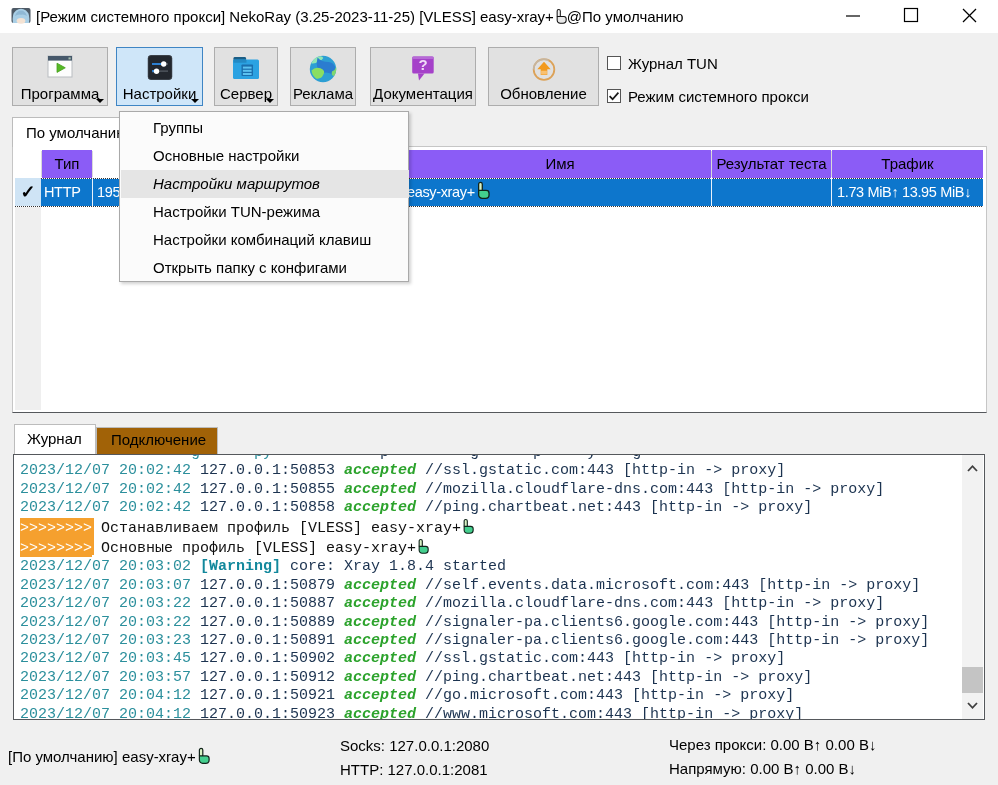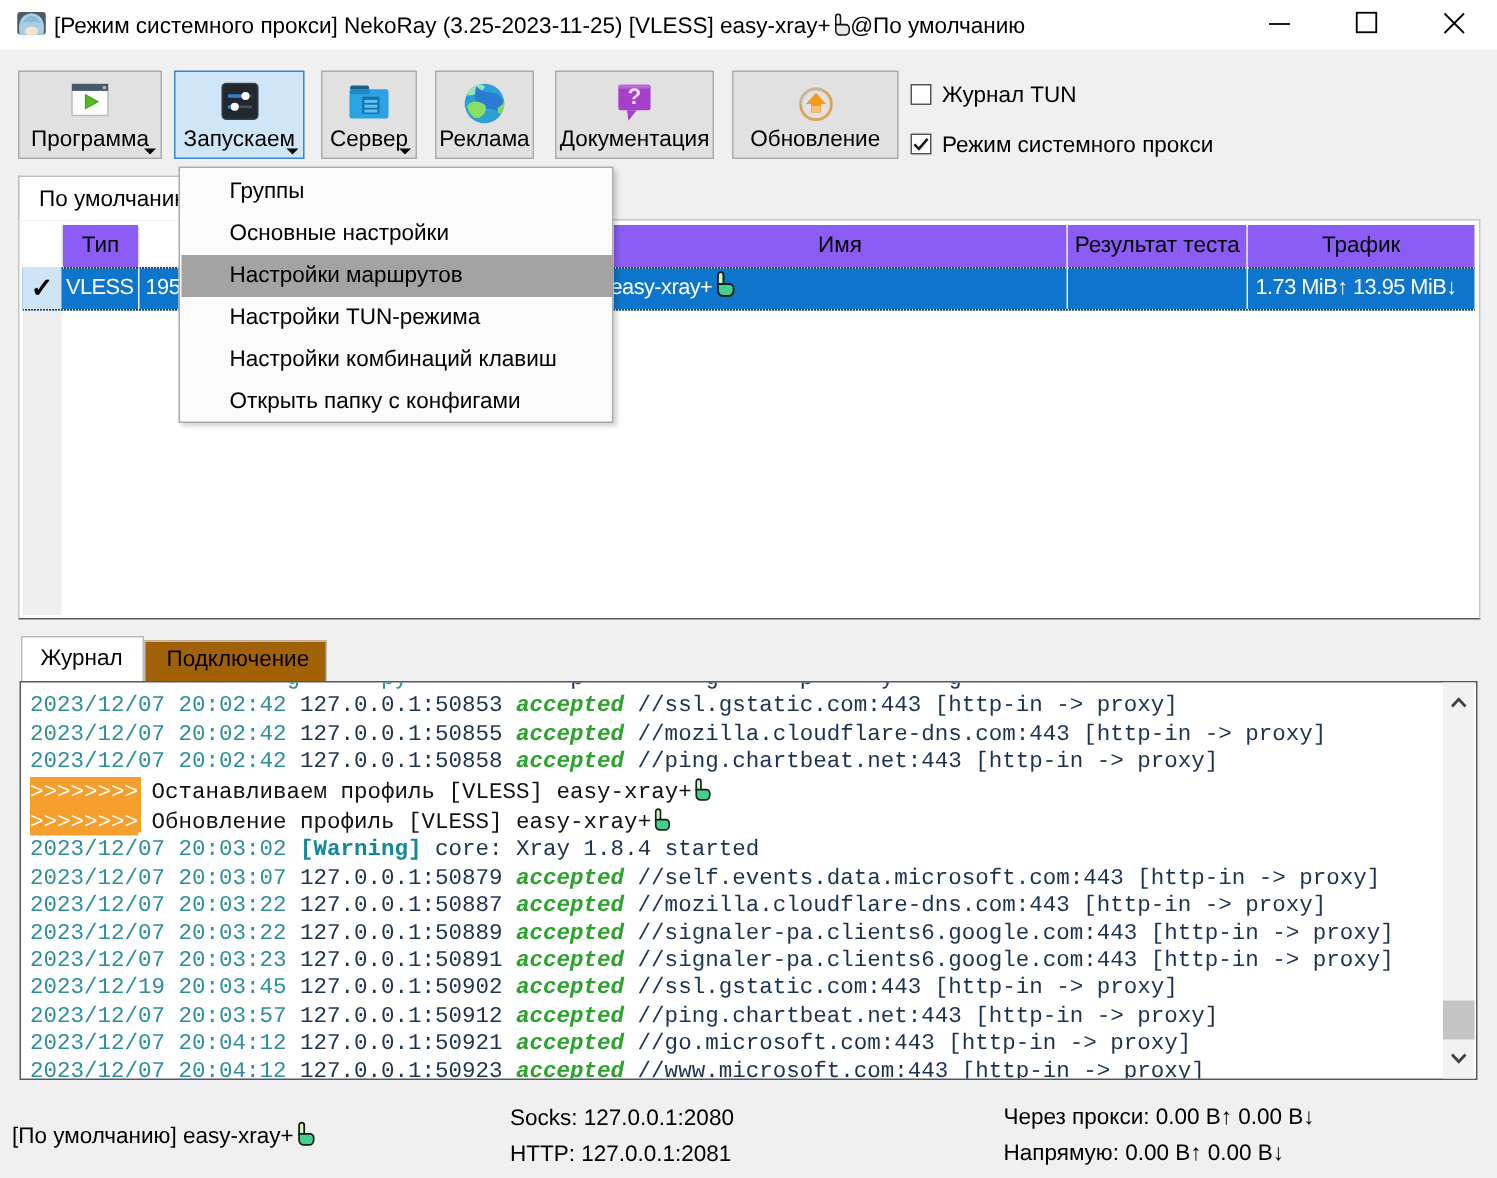--- a/index.html
+++ b/index.html
@@ -31,21 +31,21 @@
 .hcell { top:150px; height:28px; font-size:15px; color:#000; text-align:center; line-height:28px; background:#8b5cf6; }
 #vheader { left:15px; top:207px; width:26px; height:203px; background:#efefef; }
 #selrow { left:15px; top:178px; width:968px; height:29px; background:#0d76cc; }
 #selrow .vh { position:absolute; left:0; top:0; width:26px; height:29px; background:#cfe4f5; color:#000; font-size:18px; font-weight:bold; text-align:center; line-height:28px; }
 #selrow .csep { position:absolute; top:0; width:1px; height:29px; background:#e8f1fa; }
 #selrow .txt { position:absolute; top:0; height:29px; line-height:29px; color:#fff; font-size:14.5px; letter-spacing:-0.35px; white-space:nowrap; }
 
 
 #menu { left:119px; top:111px; width:290px; height:171px; background:#fbfbfb; border:1px solid #a9a9a9; box-shadow:2px 2px 3px rgba(0,0,0,0.18); z-index:50; }
 #menu .mi { position:absolute; left:1px; width:288px; height:28px; font-size:15px; color:#000; line-height:28px; padding-left:32px; white-space:nowrap; }
-#menu .mi.hl { background:#a3a3a3; }
+#menu .mi.hl { background:#e5e5e5;font-style:italic; }
 
 
 #tabj { left:14px; top:424px; width:82px; height:30px; background:#fff; border:1px solid #bcbcbc; border-bottom:none; font-size:15px; padding:5px 0 0 12px; z-index:5; }
 #tabp { left:96px; top:427px; width:122px; height:27px; background:#a16207; border:1px solid #bcbcbc; border-bottom:none; font-size:15px; padding:3px 0 0 14px; }
 
 
 #logbox { left:13px; top:454px; width:972px; height:266px; background:#fff; border:1px solid #55585c; overflow:hidden; }
 #logpad { position:absolute; left:6px; top:-11px; width:940px; font-family:"Liberation Mono", monospace; font-size:15px; line-height:18.4px; white-space:pre; color:#1c3350; }
 .dt { color:#2b8f9c; }
 .ok { color:#2ca32c; font-style:italic; font-weight:bold; }
@@ -97,21 +97,21 @@
 <div class="abs tbtn checked" style="left:116px; width:87px;">
   <svg class="icon" width="25" height="25" viewBox="0 0 25 25">
     <rect x="0.5" y="0.5" width="24" height="24" rx="3" fill="#23272e" stroke="#3c424a"></rect>
     <line x1="4.5" y1="9" x2="20.5" y2="9" stroke="#484e56" stroke-width="1.8"></line>
     <line x1="4.5" y1="9" x2="16" y2="9" stroke="#2d7fd0" stroke-width="2.2"></line>
     <circle cx="16.2" cy="9" r="2.7" fill="#fff"></circle>
     <line x1="4.5" y1="16.2" x2="20.5" y2="16.2" stroke="#484e56" stroke-width="1.8"></line>
     <line x1="4.5" y1="16.2" x2="8.8" y2="16.2" stroke="#2d7fd0" stroke-width="2.2"></line>
     <circle cx="9" cy="16.2" r="2.7" fill="#fff"></circle>
   </svg>
-  <span class="lbl">Запускаем</span>
+  <span class="lbl">Настройки</span>
     <div class="marrow"></div>
   </div>
 <div class="abs tbtn" style="left:214px; width:64px;">
   <svg class="icon" width="29" height="26" viewBox="0 0 29 26">
     <rect x="2" y="2" width="12.5" height="7" rx="1.2" fill="#1b5e86"></rect>
     <rect x="1.5" y="4.5" width="26" height="19.5" rx="1.5" fill="#2ba2e2"></rect>
     <rect x="2" y="4.7" width="13" height="3" fill="#2389c4"></rect>
     <rect x="10" y="9.5" width="11.5" height="11.5" rx="0.8" fill="#1a6fae"></rect>
     <rect x="11.4" y="11.6" width="8.7" height="2" fill="#5cc2f0"></rect>
     <rect x="11.4" y="14.8" width="8.7" height="2" fill="#5cc2f0"></rect>
@@ -168,21 +168,21 @@
 <div class="abs hsep" style="left:92px;"></div>
 <div class="abs hsep" style="left:711px;"></div>
 <div class="abs hsep" style="left:831px;"></div>
 <div class="abs" id="vheader"></div>
 <div class="abs" id="selrow">
   <div class="vh">✓</div>
   <div class="csep" style="left:77px"></div>
   <div class="csep" style="left:389px"></div>
   <div class="csep" style="left:696px"></div>
   <div class="csep" style="left:816px"></div>
-  <div class="txt" style="left:29px">VLESS</div>
+  <div class="txt" style="left:29px">HTTP</div>
   <div class="txt" style="left:82px">195</div>
   <div class="txt" style="left:392px">easy-xray+<svg class="hnd" width="15" height="19" viewBox="0 0 14 17">
         <rect x="3.4" y="0.9" width="3.4" height="8.6" rx="1.7" fill="#d9f2c4" stroke="#10231a" stroke-width="1.2"></rect>
         <path d="M3.4,8.4 h7.1 a2.6,2.6 0 0 1 2.6,2.6 v1.6 a3.2,3.2 0 0 1 -3.2,3.2 h-3.3 a3.2,3.2 0 0 1 -3.2,-3.2 z" fill="#44cf8e" stroke="#10231a" stroke-width="1.2"></path>
       </svg></div>
   <div class="txt" style="left:822px">1.73 MiB↑ 13.95 MiB↓</div>
 </div>
 
 <div class="abs" id="menu">
   <div class="mi" style="top:30px">Основные настройки</div>
@@ -198,30 +198,30 @@
 <div class="abs" id="logbox">
 <div style="position:absolute;left:5.5px;top:62.8px;width:74px;height:37px;background:#f5a02e"></div>
 <div id="logpad">                   <span class="dt">g</span>      <span class="dt">py</span>            p         g      p     y    g
 <span class="dt">2023/12/07 20:02:42</span> 127.0.0.1:50853 <span class="ok">accepted</span> //ssl.gstatic.com:443 [http-in -&gt; proxy]
 <span class="dt">2023/12/07 20:02:42</span> 127.0.0.1:50855 <span class="ok">accepted</span> //mozilla.cloudflare-dns.com:443 [http-in -&gt; proxy]
 <span class="dt">2023/12/07 20:02:42</span> 127.0.0.1:50858 <span class="ok">accepted</span> //ping.chartbeat.net:443 [http-in -&gt; proxy]
 <span class="oz">&gt;&gt;&gt;&gt;&gt;&gt;&gt;&gt;</span> <span class="bk">Останавливаем профиль [VLESS] easy-xray+</span><svg class="hnd" width="13" height="17" viewBox="0 0 14 17">
         <rect x="3.4" y="0.9" width="3.4" height="8.6" rx="1.7" fill="#d9f2c4" stroke="#10231a" stroke-width="1.2"></rect>
         <path d="M3.4,8.4 h7.1 a2.6,2.6 0 0 1 2.6,2.6 v1.6 a3.2,3.2 0 0 1 -3.2,3.2 h-3.3 a3.2,3.2 0 0 1 -3.2,-3.2 z" fill="#44cf8e" stroke="#10231a" stroke-width="1.2"></path>
       </svg>
-<span class="oz">&gt;&gt;&gt;&gt;&gt;&gt;&gt;&gt;</span> <span class="bk">Обновление профиль [VLESS] easy-xray+</span><svg class="hnd" width="13" height="17" viewBox="0 0 14 17">
+<span class="oz">&gt;&gt;&gt;&gt;&gt;&gt;&gt;&gt;</span> <span class="bk">Основные профиль [VLESS] easy-xray+</span><svg class="hnd" width="13" height="17" viewBox="0 0 14 17">
         <rect x="3.4" y="0.9" width="3.4" height="8.6" rx="1.7" fill="#d9f2c4" stroke="#10231a" stroke-width="1.2"></rect>
         <path d="M3.4,8.4 h7.1 a2.6,2.6 0 0 1 2.6,2.6 v1.6 a3.2,3.2 0 0 1 -3.2,3.2 h-3.3 a3.2,3.2 0 0 1 -3.2,-3.2 z" fill="#44cf8e" stroke="#10231a" stroke-width="1.2"></path>
       </svg>
 <span class="dt">2023/12/07 20:03:02</span> <span class="wr">[Warning]</span> core: Xray 1.8.4 started
 <span class="dt">2023/12/07 20:03:07</span> 127.0.0.1:50879 <span class="ok">accepted</span> //self.events.data.microsoft.com:443 [http-in -&gt; proxy]
 <span class="dt">2023/12/07 20:03:22</span> 127.0.0.1:50887 <span class="ok">accepted</span> //mozilla.cloudflare-dns.com:443 [http-in -&gt; proxy]
 <span class="dt">2023/12/07 20:03:22</span> 127.0.0.1:50889 <span class="ok">accepted</span> //signaler-pa.clients6.google.com:443 [http-in -&gt; proxy]
 <span class="dt">2023/12/07 20:03:23</span> 127.0.0.1:50891 <span class="ok">accepted</span> //signaler-pa.clients6.google.com:443 [http-in -&gt; proxy]
-<span class="dt">2023/12/19 20:03:45</span> 127.0.0.1:50902 <span class="ok">accepted</span> //ssl.gstatic.com:443 [http-in -&gt; proxy]
+<span class="dt">2023/12/07 20:03:45</span> 127.0.0.1:50902 <span class="ok">accepted</span> //ssl.gstatic.com:443 [http-in -&gt; proxy]
 <span class="dt">2023/12/07 20:03:57</span> 127.0.0.1:50912 <span class="ok">accepted</span> //ping.chartbeat.net:443 [http-in -&gt; proxy]
 <span class="dt">2023/12/07 20:04:12</span> 127.0.0.1:50921 <span class="ok">accepted</span> //go.microsoft.com:443 [http-in -&gt; proxy]
 <span class="dt">2023/12/07 20:04:12</span> 127.0.0.1:50923 <span class="ok">accepted</span> //www.microsoft.com:443 [http-in -&gt; proxy]</div>
 </div>
 <div class="abs" id="sbar"></div>
 <div class="abs" id="sthumb"></div>
 <svg class="abs" style="left:966px;top:464px" width="13" height="9" viewBox="0 0 13 9">
     <path d="M2,7 L6.5,2.2 L11,7" fill="none" stroke="#3f3f3f" stroke-width="1.8"></path>
   </svg>
 <svg class="abs" style="left:966px;top:701px" width="13" height="9" viewBox="0 0 13 9">

